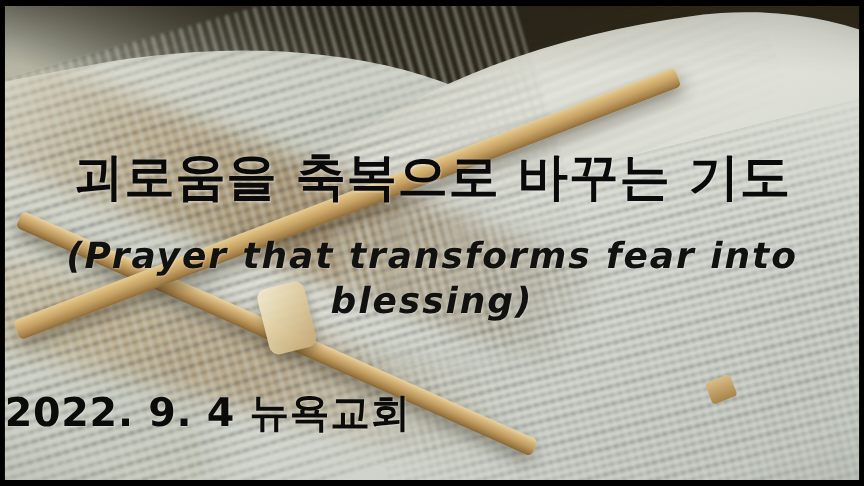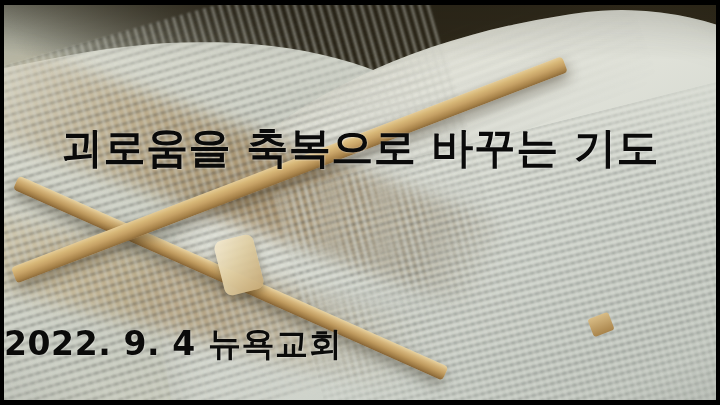--- a/index.html
+++ b/index.html
@@ -302,20 +302,24 @@
     <div class="cross-tip"></div>
 
     <div class="soft"></div>
     <div class="vignette"></div>
   </div>
 
   <div class="overlay">
 
     <div class="title-kr">괴로움을 축복으로 바꾸는 기도</div>
 
+    <div class="subtitle-en">
+      <div>(Prayer that transforms fear into</div>
+      <div>blessing)</div>
+    </div>
 
     <div class="footer-line">2022. 9. 4 뉴욕교회</div>
   </div>
 
   <div class="letterbox lb-top"></div>
   <div class="letterbox lb-bottom"></div>
   <div class="letterbox lb-left"></div>
   <div class="letterbox lb-right"></div>
 
 </div>

